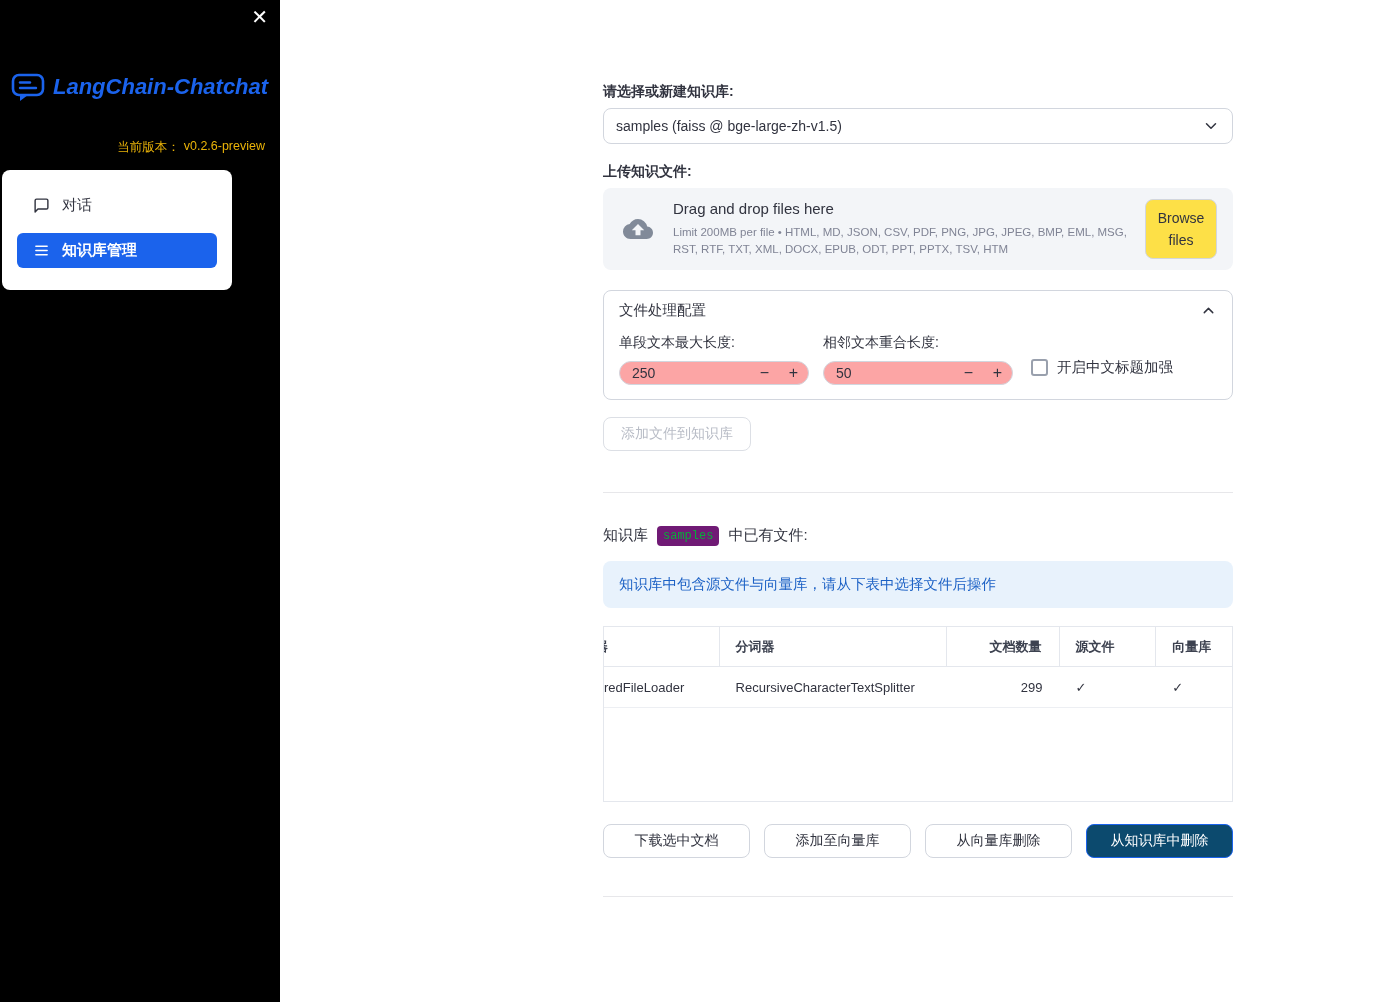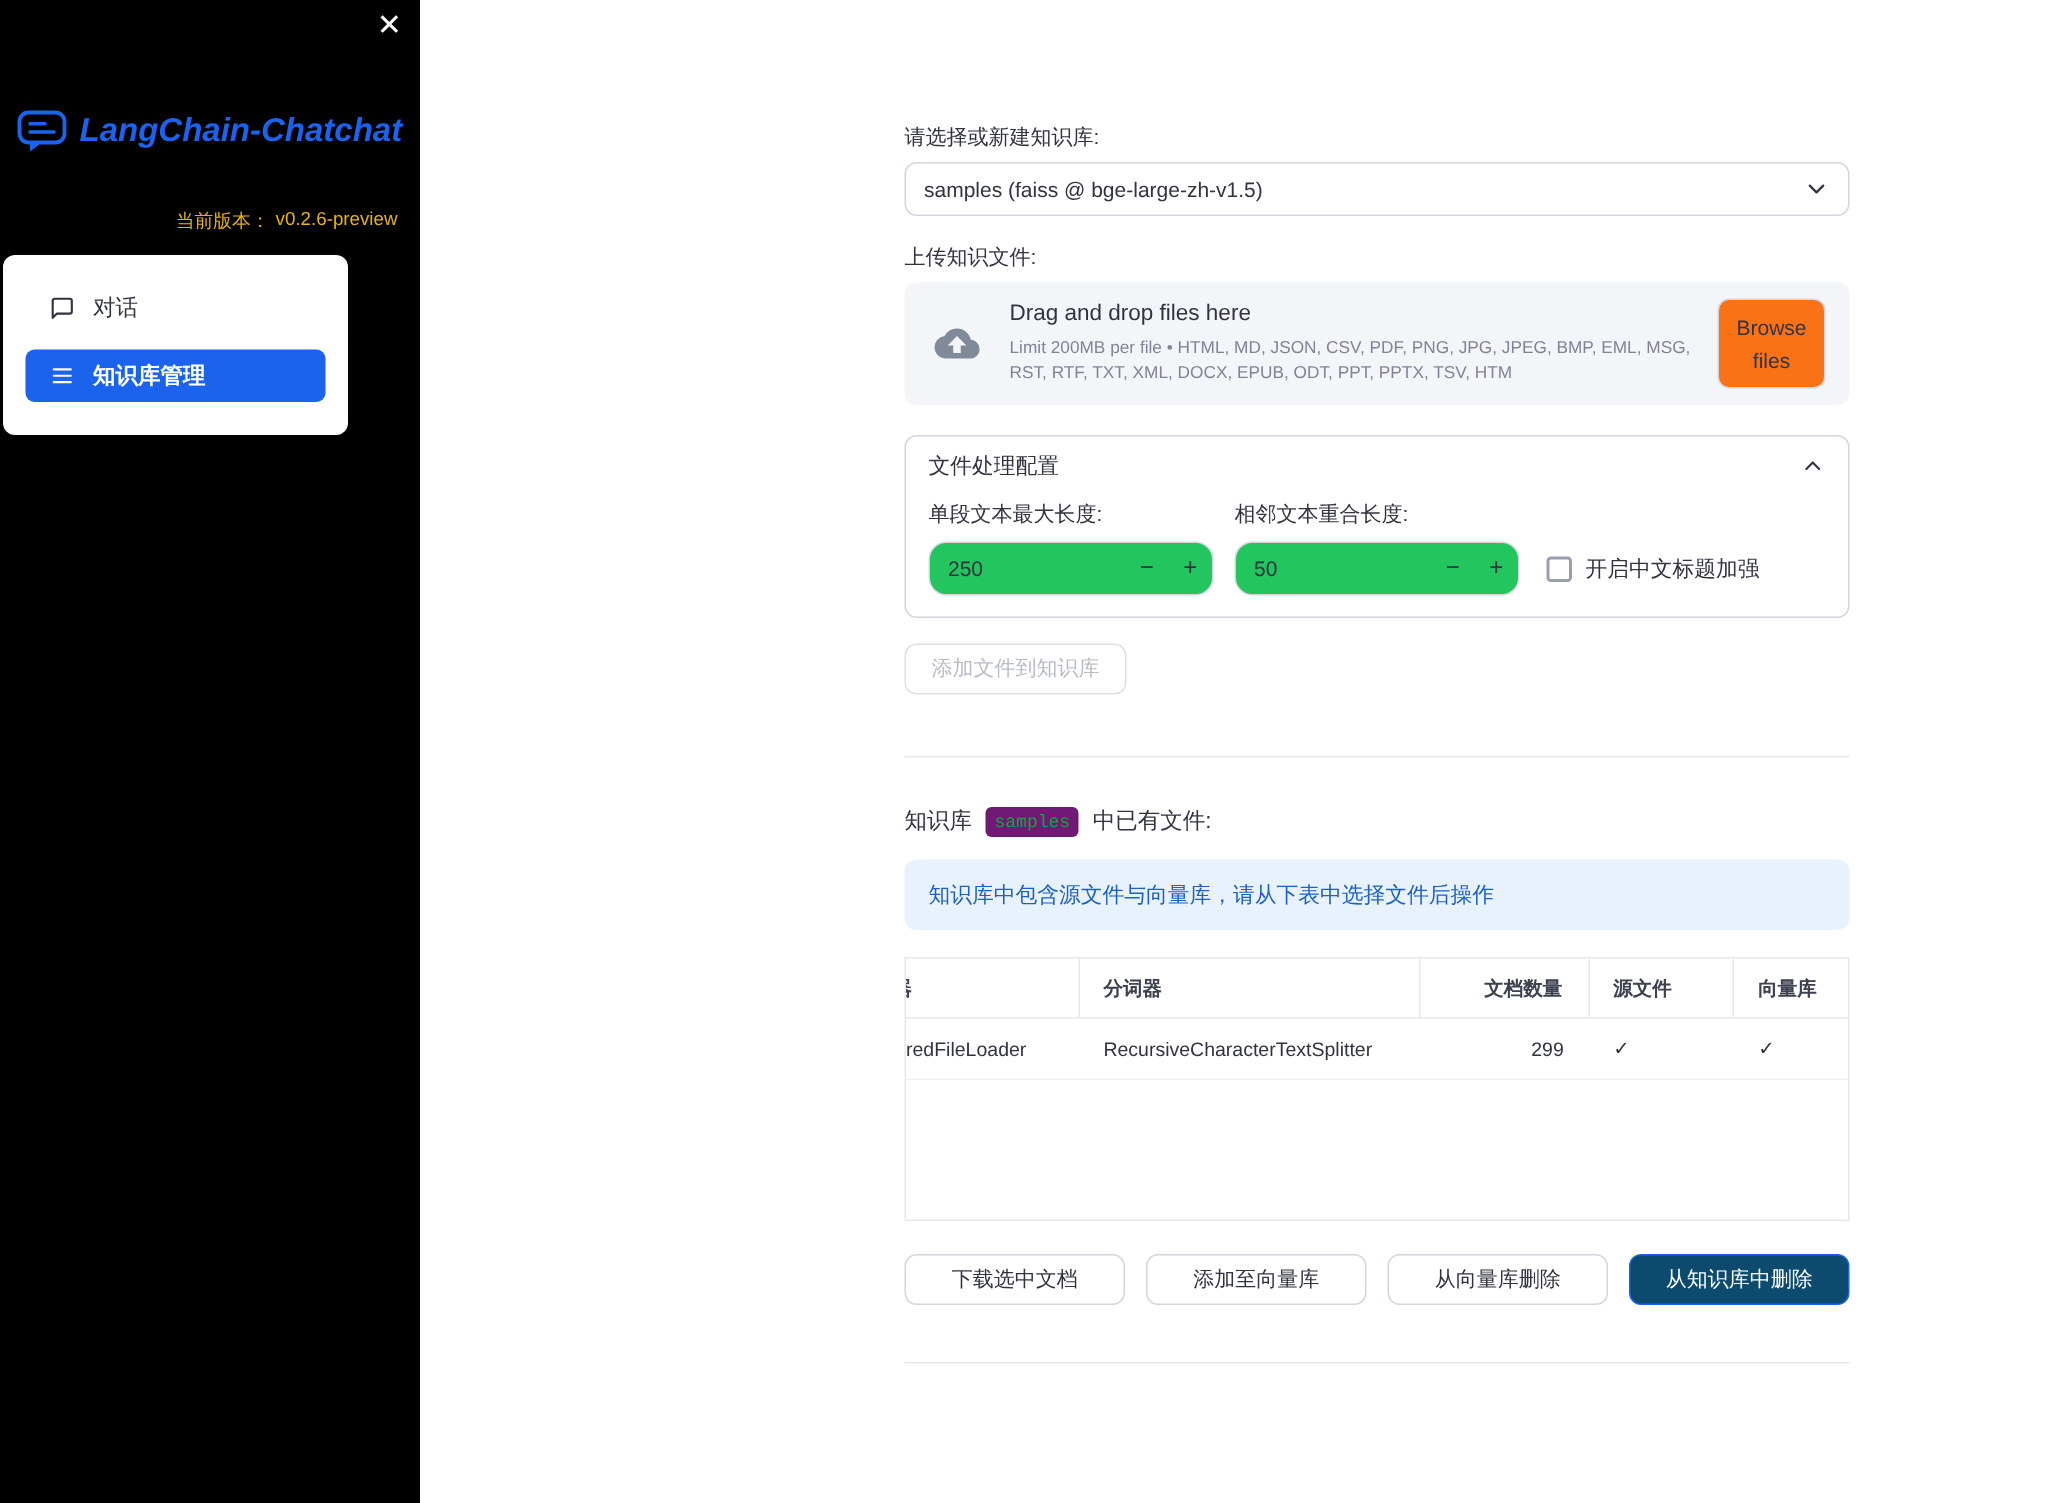--- a/index.html
+++ b/index.html
@@ -12,37 +12,37 @@
   .logo-row { position:absolute; top:71px; left:10px; display:flex; align-items:center; gap:7px;justify-content:center; }
   .logo-text { color:#1b63ec; font-size:22px; font-weight:bold; font-style:italic; letter-spacing:0; white-space:nowrap; }
   .version { position:absolute; top:139px; right:15px; color:#eab308; font-size:12.5px; display:flex; gap:4px; }
   .nav-card { position:absolute; top:170px; left:2px; width:230px; background:#ffffff; border-radius:8px; padding:18px 15px 22px 15px; }
   .nav-item { display:flex; align-items:center; gap:12px; padding:8px 16px; border-radius:6px; font-size:15px; color:#31333f; cursor:pointer; }
   .nav-item.active { background:#1b63ec; color:#ffffff; font-weight:bold; margin-top:10px; }
   .nav-icon { display:flex; align-items:center; }
 
   
   .content { position:absolute; left:603px; top:0; width:630px; padding-top:83px; }
-  .field-label { font-size:14px; color:#31333f; margin-bottom:7px; }
+  .field-label { font-size:14px; color:#31333f; margin-bottom:7px;font-weight:bold; }
   .selectbox { height:36px; border:1px solid #d2d6de; border-radius:8px; background:#fff; display:flex; align-items:center; justify-content:space-between; padding:0 12px; font-size:14px; color:#31333f; cursor:pointer; }
 
   .upload-label { margin-top:19px; }
   .uploader { margin-top:0; height:82px; background:#f3f5f8; border-radius:8px; display:flex; align-items:center; padding:14px 16px; gap:16px; }
   .uploader-texts { flex:1; }
   .drag-text { font-size:15px; color:#31333f; margin-bottom:7px; }
   .limit-text { font-size:11.5px; color:#808495; line-height:1.45; max-width:478px; }
-  .browse-btn { width:72px; background:#f97316; border:1px solid #d2d6de; border-radius:8px; font-size:14px; color:#31333f; text-align:center; padding:7px 8px; line-height:1.6; cursor:pointer; }
+  .browse-btn { width:72px; background:#fde047; border:1px solid #d2d6de; border-radius:8px; font-size:14px; color:#31333f; text-align:center; padding:7px 8px; line-height:1.6; cursor:pointer; }
 
   .expander { margin-top:20px; border:1px solid #d2d6de; border-radius:8px; }
   .exp-header { display:flex; align-items:center; justify-content:space-between; padding:10px 15px 8px 15px; font-size:14.5px; color:#31333f; cursor:pointer; }
   .exp-body { padding:6px 15px 14px 15px; display:flex; gap:14px; }
   .exp-col { width:190px; }
   .exp-col.wide { width:auto; flex:1; display:flex; align-items:flex-end; }
   .num-label { font-size:14px; color:#31333f; margin-bottom:9px; }
-  .num-input { display:flex; align-items:center; height:36px; border:1px solid #d2d6de; border-radius:12px; background:#22c55e; overflow:hidden; }
+  .num-input { display:flex; align-items:center; height:24px; border:1px solid #d2d6de; border-radius:12px; background:#fca5a5; overflow:hidden; }
   .num-value { flex:1; border:none; outline:none; padding-left:12px; font-size:14px; color:#31333f; font-family:"Liberation Sans",sans-serif; width:100px; background:transparent; }
   .step-btn { width:29px; height:100%; display:flex; align-items:center; justify-content:center; font-size:16px; color:#31333f; cursor:pointer; }
   .checkbox-row { display:flex; align-items:center; gap:9px; height:36px; margin-left:4px; }
   .checkbox-box { width:17px; height:17px; border:2px solid #99a0ad; border-radius:3px; background:#fff; cursor:pointer; flex:none; }
   .checkbox-label { font-size:14.5px; color:#31333f; }
 
   .btn { height:34px; border-radius:8px; font-size:14px; display:inline-flex; align-items:center; justify-content:center; cursor:pointer; font-family:"Liberation Sans",sans-serif; }
   .btn.secondary { background:#ffffff; border:1px solid #d2d6de; color:#31333f; }
   .btn.disabled { background:#ffffff; border:1px solid #dcdfe5; color:#b8bcc6; cursor:default; }
   .btn.primary { background:#0c4a6e; border:1px solid #1b63ec; color:#ffffff; }

